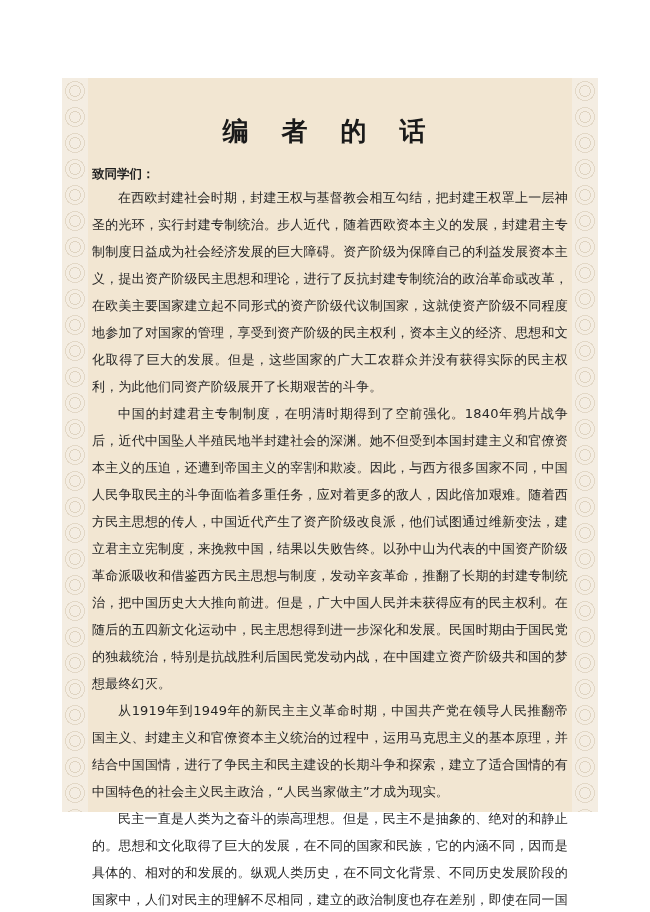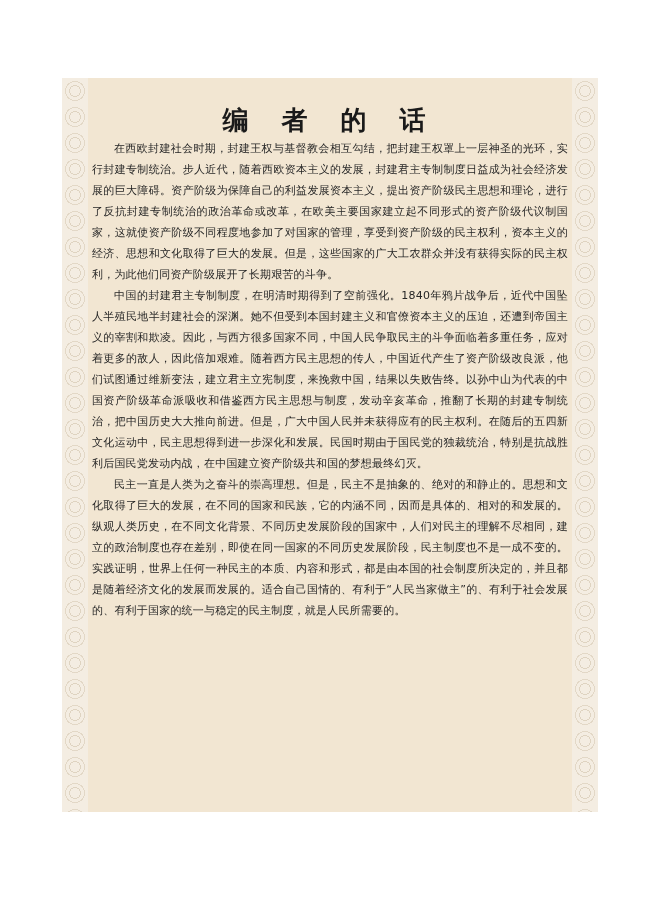--- a/index.html
+++ b/index.html
@@ -48,49 +48,51 @@
       top: 0;
       bottom: 0;
     }
     .title {
       text-align: center;
       font-family: "DejaVu Serif", "Liberation Serif", serif;
       font-weight: bold;
       font-size: 26px;
       letter-spacing: 12px;
       color: #1a1a1a;
-      margin-top: 24px;
+      margin-top: 35px;
       height: 36px;
       line-height: 36px;
     }
     .greeting {
       font-family: "DejaVu Sans", "Liberation Sans", sans-serif;
       font-weight: bold;
       font-size: 12.5px;
       color: #1e1e1e;
       margin-top: 14px;
       margin-left: 0;
       line-height: 21px;
     }
     .para {
       font-family: "DejaVu Sans", "Liberation Sans", sans-serif;
-      font-size: 11px;
+      font-size: 13px;
       color: #262626;
-      line-height: 21px;
+      line-height: 27px;
       text-indent: 2em;
       text-align: justify;
       margin: 0;
       letter-spacing: 0.2px;
     }
   </style>
 </head>
 <body>
 
 <div class="page">
   <div class="border-left"></div>
   <div class="border-right"></div>
   <div class="content">
     <div class="title">编 者 的 话</div>
+    <div class="greeting">致同学们：</div>
     <p class="para">在西欧封建社会时期，封建王权与基督教会相互勾结，把封建王权罩上一层神圣的光环，实行封建专制统治。步人近代，随着西欧资本主义的发展，封建君主专制制度日益成为社会经济发展的巨大障碍。资产阶级为保障自己的利益发展资本主义，提出资产阶级民主思想和理论，进行了反抗封建专制统治的政治革命或改革，在欧美主要国家建立起不同形式的资产阶级代议制国家，这就使资产阶级不同程度地参加了对国家的管理，享受到资产阶级的民主权利，资本主义的经济、思想和文化取得了巨大的发展。但是，这些国家的广大工农群众并没有获得实际的民主权利，为此他们同资产阶级展开了长期艰苦的斗争。</p>
     <p class="para">中国的封建君主专制制度，在明清时期得到了空前强化。1840年鸦片战争后，近代中国坠人半殖民地半封建社会的深渊。她不但受到本国封建主义和官僚资本主义的压迫，还遭到帝国主义的宰割和欺凌。因此，与西方很多国家不同，中国人民争取民主的斗争面临着多重任务，应对着更多的敌人，因此倍加艰难。随着西方民主思想的传人，中国近代产生了资产阶级改良派，他们试图通过维新变法，建立君主立宪制度，来挽救中国，结果以失败告终。以孙中山为代表的中国资产阶级革命派吸收和借鉴西方民主思想与制度，发动辛亥革命，推翻了长期的封建专制统治，把中国历史大大推向前进。但是，广大中国人民并未获得应有的民主权利。在随后的五四新文化运动中，民主思想得到进一步深化和发展。民国时期由于国民党的独裁统治，特别是抗战胜利后国民党发动内战，在中国建立资产阶级共和国的梦想最终幻灭。</p>
+    <p class="para">从1919年到1949年的新民主主义革命时期，中国共产党在领导人民推翻帝国主义、封建主义和官僚资本主义统治的过程中，运用马克思主义的基本原理，并结合中国国情，进行了争民主和民主建设的长期斗争和探索，建立了适合国情的有中国特色的社会主义民主政治，“人民当家做主”才成为现实。</p>
     <p class="para">民主一直是人类为之奋斗的崇高理想。但是，民主不是抽象的、绝对的和静止的。思想和文化取得了巨大的发展，在不同的国家和民族，它的内涵不同，因而是具体的、相对的和发展的。纵观人类历史，在不同文化背景、不同历史发展阶段的国家中，人们对民主的理解不尽相同，建立的政治制度也存在差别，即使在同一国家的不同历史发展阶段，民主制度也不是一成不变的。实践证明，世界上任何一种民主的本质、内容和形式，都是由本国的社会制度所决定的，并且都是随着经济文化的发展而发展的。适合自己国情的、有利于“人民当家做主”的、有利于社会发展的、有利于国家的统一与稳定的民主制度，就是人民所需要的。</p>
   </div>
 </div>
 
 </body></html>

